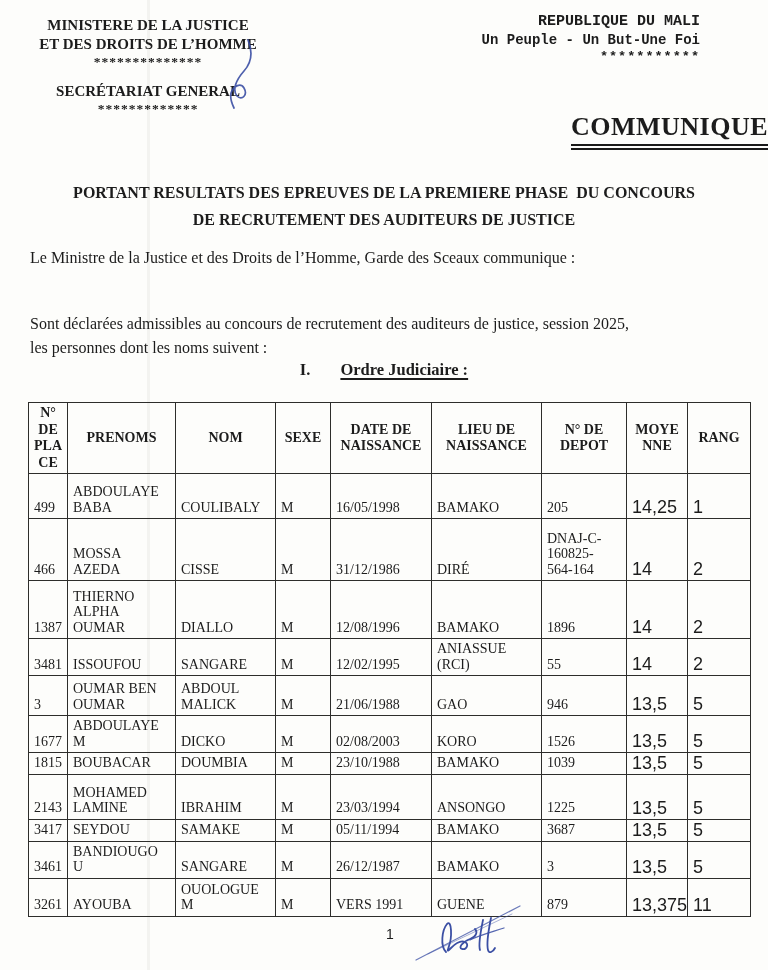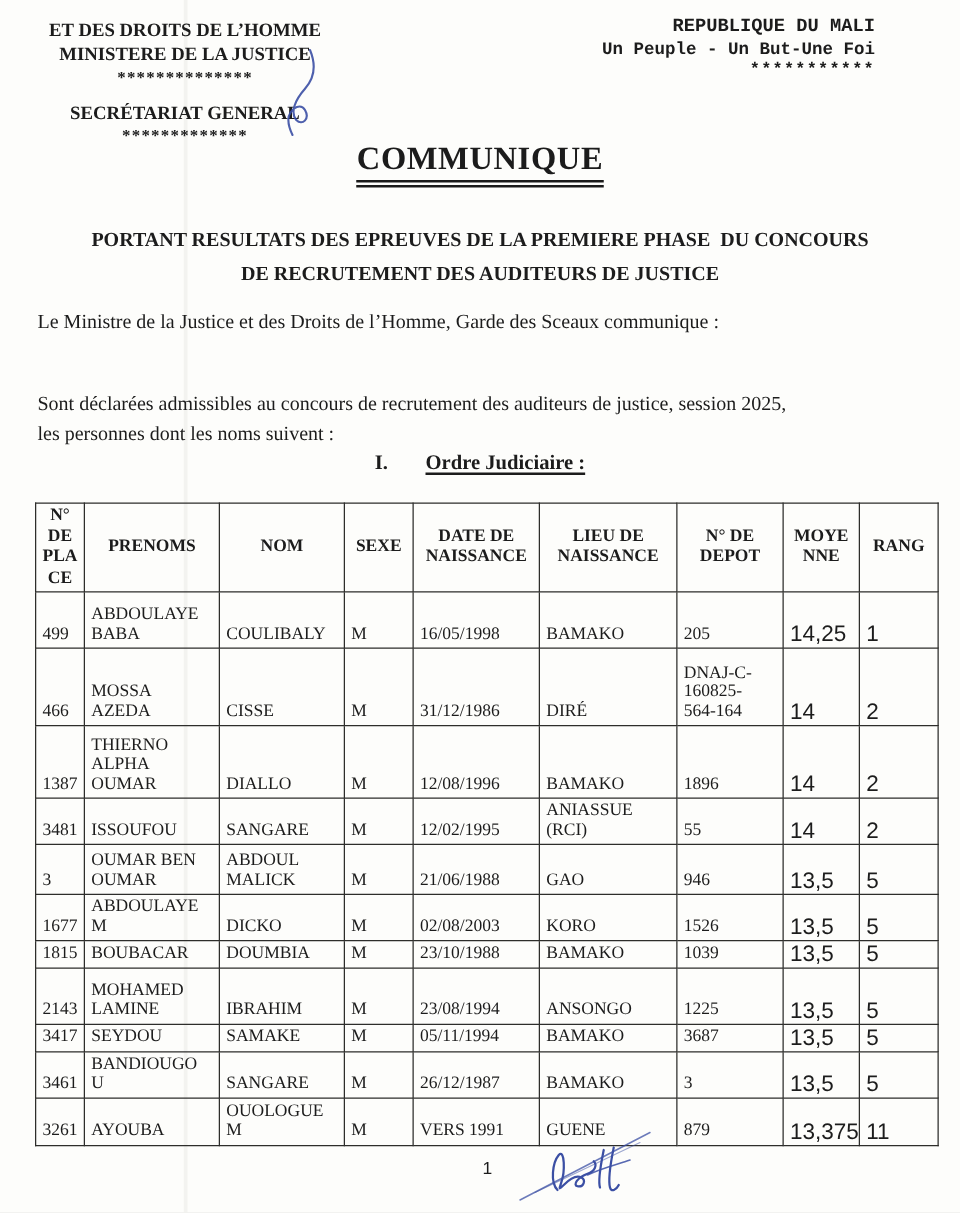--- a/index.html
+++ b/index.html
@@ -25,21 +25,21 @@
   }
   .org-left .dept{margin-top:12px;}
   .org-right{
     position:absolute;left:452px;top:12px;width:248px;
     text-align:right;font-weight:bold;font-family:Liberation Mono, monospace;
   }
   .org-right .line1{font-size:15px;line-height:19px;}
   .org-right .motto{font-size:14px;line-height:18px;}
   .paraph-svg{position:absolute;left:222px;top:38px;}
   
-  .title-wrap{position:absolute;left:0;top:112px;width:100%;text-align:center;}
+  .title-wrap{position:absolute;left:0;top:112px;width:100%;text-align:right;}
   .title-text{
     display:inline-block;font-size:26px;font-weight:bold;letter-spacing:0.5px;
     padding-bottom:2px;border-bottom:6px double #1a1a1a;
   }
   .subtitle{
     position:absolute;left:24px;top:179px;width:720px;
     text-align:center;font-weight:bold;font-size:16px;line-height:27px;
     white-space:pre-line;
   }
   .para{position:absolute;left:30px;width:712px;font-size:16px;line-height:23.5px;white-space:pre-line;}
@@ -80,22 +80,22 @@
   }
   .signature-svg{position:absolute;left:412px;top:894px;}
 </style>
 </head>
 <body>
 
 <div class="page">
   <div class="fold-line"></div>
 
   <div class="org-left">
+    <div>MINISTERE DE LA JUSTICE</div>
     <div>ET DES DROITS DE L’HOMME</div>
-    <div>MINISTERE DE LA JUSTICE</div>
     <div class="stars">**************</div>
     <div class="dept">SECRÉTARIAT GENERAL</div>
     <div class="stars">*************</div>
   </div>
 
   <svg class="paraph-svg" width="34" height="72" viewBox="0 0 34 72">
     <path d="M26,2 C31,14 30,24 22,33 C14,42 10,52 15,58 C20,63 26,57 22,50 C19,45 12,47 9,55 C8,60 10,66 12,70" fill="none" stroke="#3b4fa4" stroke-width="1.7" stroke-linecap="round" opacity="0.9"></path>
   </svg>
 
   <div class="org-right">
@@ -237,21 +237,21 @@
       <td class="r">1039</td>
       <td class="moyenne">13,5</td>
       <td class="rang">5</td>
     </tr>
     <tr style="height:45px">
       <td class="r">2143</td>
       <td>MOHAMED
 LAMINE</td>
       <td>IBRAHIM</td>
       <td>M</td>
-      <td class="r">23/08/1994</td>
+      <td class="r">23/03/1994</td>
       <td>ANSONGO</td>
       <td class="r">1225</td>
       <td class="moyenne">13,5</td>
       <td class="rang">5</td>
     </tr>
     <tr style="height:22px">
       <td class="r">3417</td>
       <td>SEYDOU</td>
       <td>SAMAKE</td>
       <td>M</td>

